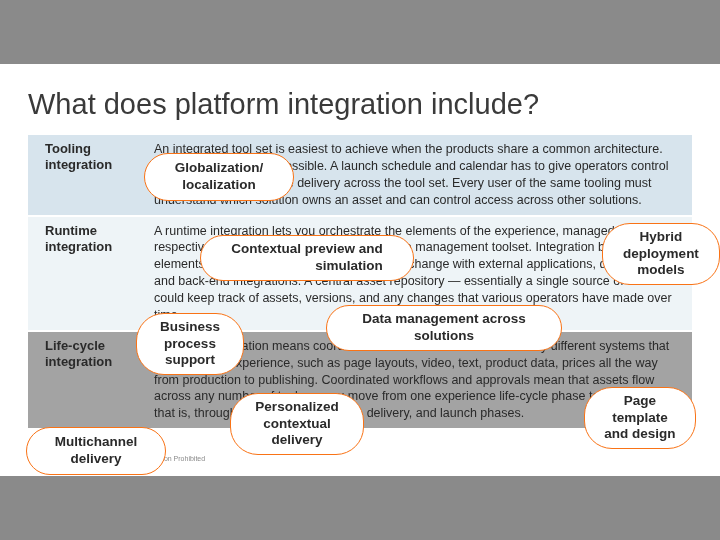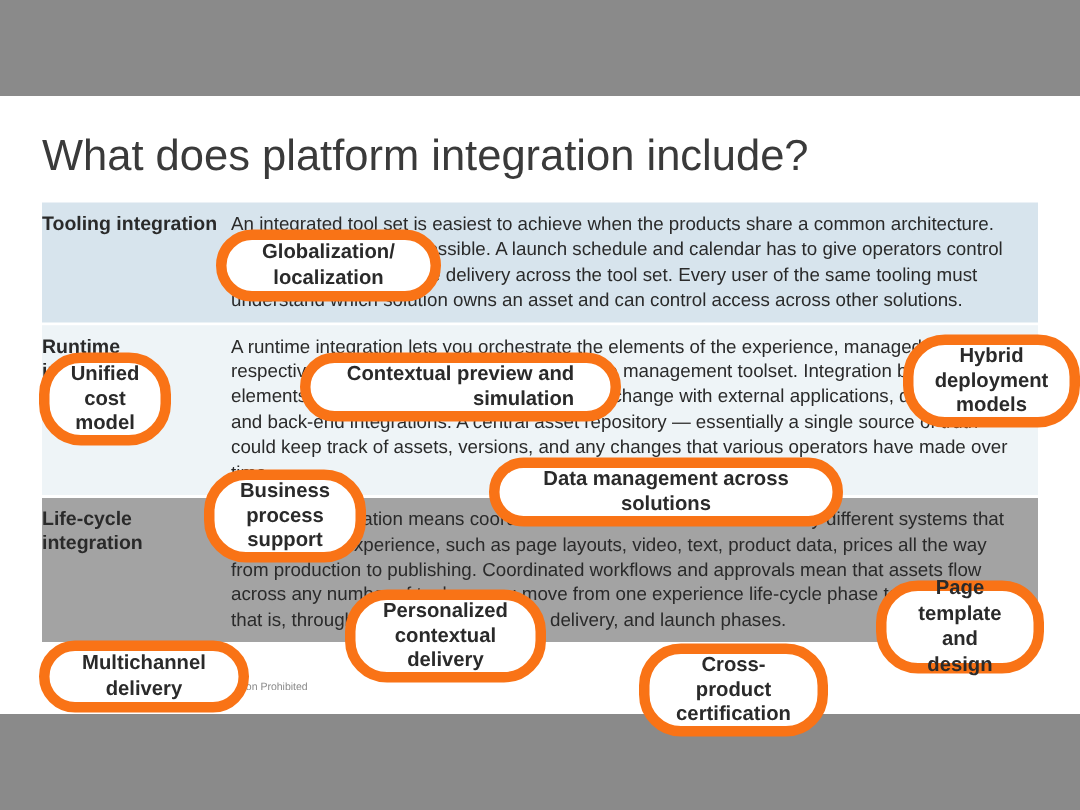--- a/index.html
+++ b/index.html
@@ -39,41 +39,41 @@
     display: flex;
     flex-direction: column;
   }
   .row {
     display: flex;
     border-bottom: 2px solid #ffffff;
   }
   .cell-label {
     width: 118px;
     flex-shrink: 0;
-    padding: 6px 0;
+    padding: 6px 17px;
     font-size: 13px;
     font-weight: bold;
     color: #2a2a2a;
     line-height: 1.25;
   }
   .cell-body {
     flex: 1;
     padding: 6px 8px;
     font-size: 12.5px;
     color: #2a2a2a;
     line-height: 1.35;
   }
   .row:nth-child(1) { background: #d7e4ed; }
   .row:nth-child(2) { background: #eef4f7; }
   .row:nth-child(3) { background: #a3a3a3; }
 
   .bubble {
     position: absolute;
     background: #ffffff;
-    border: 7px solid #f97316;
+    border: 1px solid #f97316;
     border-radius: 28px;
     padding: 6px 18px;
     font-size: 13.5px;
     color: #2a2a2a;
     text-align: center;
     line-height: 1.25;
     font-weight: bold;
     display: flex;
     align-items: center;
     justify-content: center;
@@ -106,34 +106,32 @@
       </div>
       <div class="row">
         <div class="cell-label">Life-cycle integration</div>
         <div class="cell-body">Life-cycle integration means coordinated control of assets across many different systems that compose the experience, such as page layouts, video, text, product data, prices all the way from production to publishing. Coordinated workflows and approvals mean that assets flow across any number of tools as you move from one experience life-cycle phase to the next — that is, through the planning, creation, delivery, and launch phases.</div>
       </div>
     </div>
 
     <div class="bubble" style="top:18px; left:116px; width:150px; height:48px;">Globalization/<br>localization</div>
 
 
-    <div class="bubble" style="top:100px; left:-2px; width:88px; height:62px;">Unified<br>cost<br>model</div>
 
     <div class="bubble" style="top:100px; left:172px; width:214px; height:46px;text-align:right;">Contextual preview and<br>simulation</div>
 
     <div class="bubble" style="top:88px; left:574px; width:118px; height:62px;">Hybrid<br>deployment<br>models</div>
 
     <div class="bubble" style="top:170px; left:298px; width:236px; height:46px;">Data management across<br>solutions</div>
 
     <div class="bubble" style="top:178px; left:108px; width:108px; height:62px;">Business<br>process<br>support</div>
 
     <div class="bubble" style="top:292px; left:-2px; width:140px; height:48px;">Multichannel<br>delivery</div>
 
     <div class="bubble" style="top:258px; left:202px; width:134px; height:62px;">Personalized<br>contextual<br>delivery</div>
 
-    <div class="bubble" style="top:294px; left:398px; width:126px; height:62px;">Cross-<br>product<br>certification</div>
 
     <div class="bubble" style="top:252px; left:556px; width:112px; height:62px;">Page<br>template<br>and design</div>
 
   </div>
 
   <div class="footer">© 2014 Forrester Research, Inc. Reproduction Prohibited</div>
 </div>
 
 </body></html>

